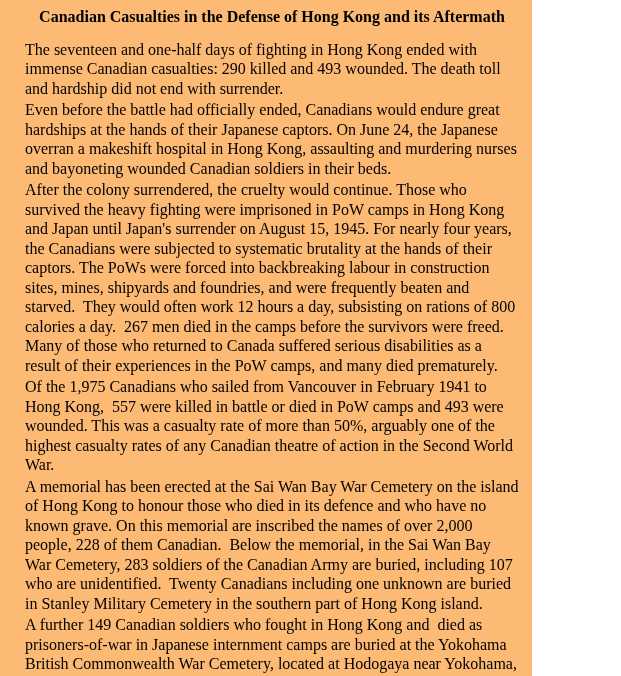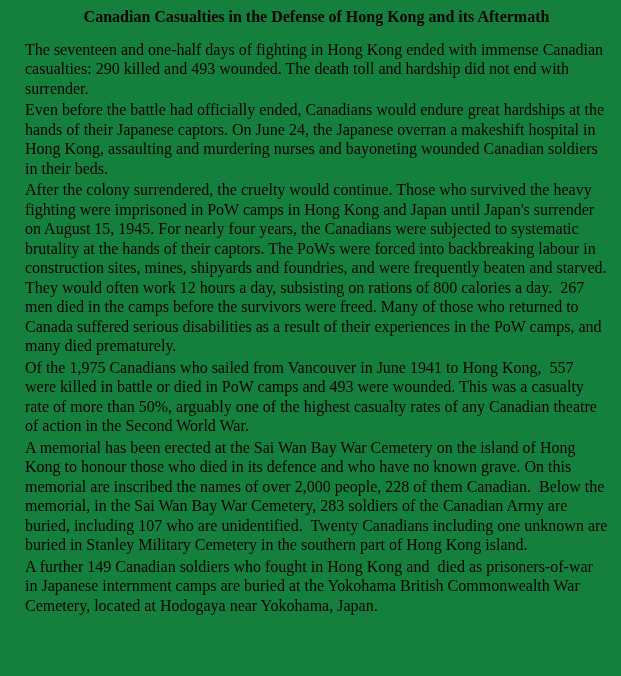--- a/index.html
+++ b/index.html
@@ -2,23 +2,23 @@
 <html><head>
 <meta charset="utf-8">
 <style>
   html, body {
     margin: 0;
     padding: 0;
     background: #ffffff;
   }
   .page {
     box-sizing: border-box;
-    width: 621px;
+    width: 532px;
     height: 676px;
-    background: #15803d;
+    background: #fdba74;
     color: #000000;
     font-family: "Liberation Serif", "DejaVu Serif", serif;
     font-size: 16px;
     line-height: 19.5px;
     padding: 7px 13px 0 25px;
     overflow: hidden;
   }
   .doc-title {
     font-size: 16px;
     font-weight: bold;
@@ -38,18 +38,18 @@
 
 <div class="page">
   <h1 class="doc-title">Canadian Casualties in the Defense of Hong Kong and its Aftermath</h1>
 
   <p class="para">The seventeen and one-half days of fighting in Hong Kong ended with immense Canadian casualties: 290 killed and 493 wounded. The death toll and hardship did not end with surrender.</p>
 
   <p class="para">Even before the battle had officially ended, Canadians would endure great hardships at the hands of their Japanese captors. On June 24, the Japanese overran a makeshift hospital in Hong Kong, assaulting and murdering nurses and bayoneting wounded Canadian soldiers in their beds.</p>
 
   <p class="para">After the colony surrendered, the cruelty would continue. Those who survived the heavy fighting were imprisoned in PoW camps in Hong Kong and Japan until Japan's surrender on August 15, 1945. For nearly four years, the Canadians were subjected to systematic brutality at the hands of their captors. The PoWs were forced into backbreaking labour in construction sites, mines, shipyards and foundries, and were frequently beaten and starved.  They would often work 12 hours a day, subsisting on rations of 800 calories a day.  267 men died in the camps before the survivors were freed. Many of those who returned to Canada suffered serious disabilities as a result of their experiences in the PoW camps, and many died prematurely.</p>
 
-  <p class="para">Of the 1,975 Canadians who sailed from Vancouver in June 1941 to Hong Kong,  557 were killed in battle or died in PoW camps and 493 were wounded. This was a casualty rate of more than 50%, arguably one of the highest casualty rates of any Canadian theatre of action in the Second World War.</p>
+  <p class="para">Of the 1,975 Canadians who sailed from Vancouver in February 1941 to Hong Kong,  557 were killed in battle or died in PoW camps and 493 were wounded. This was a casualty rate of more than 50%, arguably one of the highest casualty rates of any Canadian theatre of action in the Second World War.</p>
 
   <p class="para">A memorial has been erected at the Sai Wan Bay War Cemetery on the island of Hong Kong to honour those who died in its defence and who have no known grave. On this memorial are inscribed the names of over 2,000 people, 228 of them Canadian.  Below the memorial, in the Sai Wan Bay War Cemetery, 283 soldiers of the Canadian Army are buried, including 107 who are unidentified.  Twenty Canadians including one unknown are buried in Stanley Military Cemetery in the southern part of Hong Kong island.</p>
 
   <p class="para">A further 149 Canadian soldiers who fought in Hong Kong and  died as prisoners-of-war in Japanese internment camps are buried at the Yokohama British Commonwealth War Cemetery, located at Hodogaya near Yokohama, Japan.</p>
 </div>
 
 </body></html>

